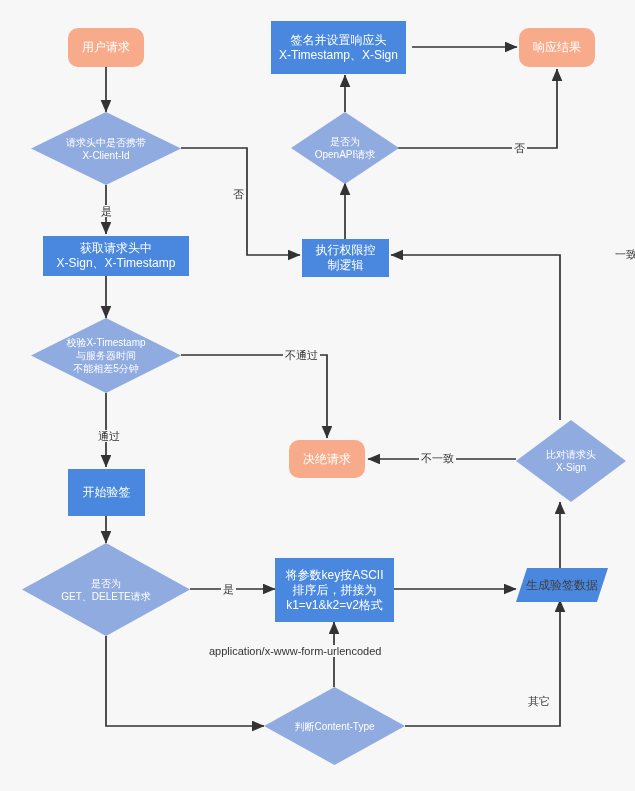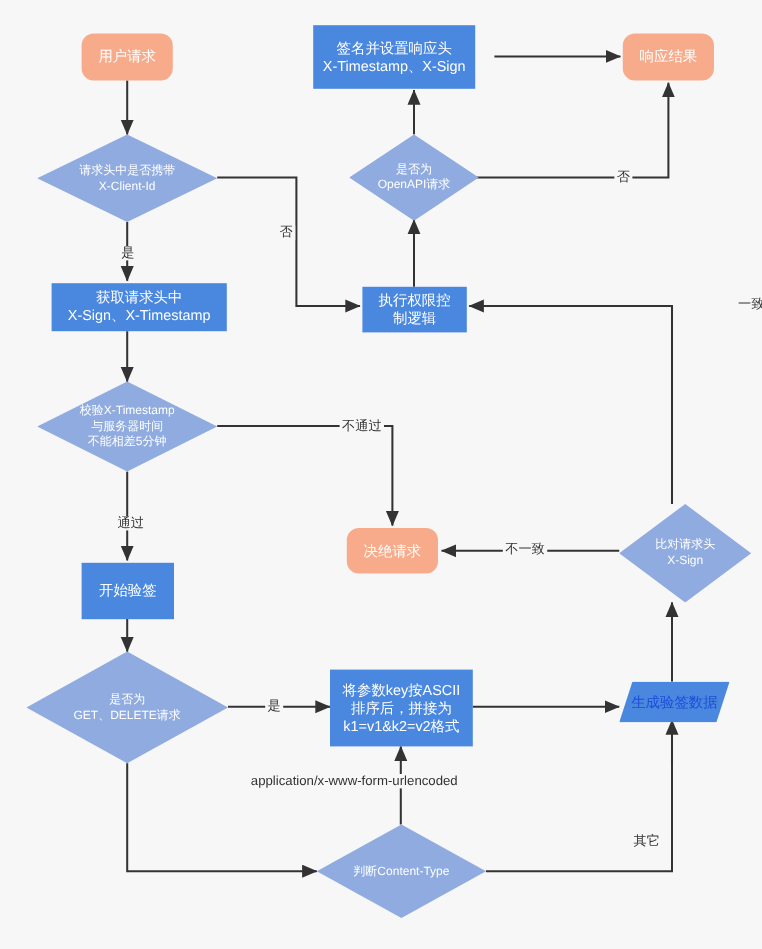--- a/index.html
+++ b/index.html
@@ -20,21 +20,21 @@
   .decision-wrap{position:absolute;z-index:3;}
   .decision-wrap .dia{position:absolute;left:0;top:0;width:100%;height:100%;background:#8fabe0;
     -webkit-clip-path:polygon(50% 0,100% 50%,50% 100%,0 50%);clip-path:polygon(50% 0,100% 50%,50% 100%,0 50%);}
   .decision-wrap .dtext{position:absolute;left:0;top:0;width:100%;height:100%;display:flex;align-items:center;justify-content:center;
     color:#fff;font-size:10px;text-align:center;line-height:1.3;white-space:pre-line;}
 
   .parallelogram{position:absolute;z-index:3;}
   .parallelogram .pg{position:absolute;left:0;top:0;width:100%;height:100%;background:#4a88e0;
     -webkit-clip-path:polygon(12% 0,100% 0,88% 100%,0 100%);clip-path:polygon(12% 0,100% 0,88% 100%,0 100%);}
   .parallelogram .ptext{position:absolute;left:0;top:0;width:100%;height:100%;display:flex;align-items:center;justify-content:center;
-    color:#1d4ed8;font-size:12px;text-align:center;line-height:1.25;white-space:pre-line;}
+    color:#404040;font-size:12px;text-align:center;line-height:1.25;white-space:pre-line;}
 
   
   .edges{position:absolute;left:0;top:0;width:635px;height:791px;z-index:1;}
 
   
   .elabel{position:absolute;z-index:4;background:#f7f7f7;color:#333;font-size:11px;
           padding:0 2px;white-space:nowrap;line-height:1.1;}
 </style>
 </head>
 <body>
@@ -151,21 +151,21 @@
     <span class="lbl">执行权限控
 制逻辑</span>
   </div>
 
   <div class="decision-wrap" style="left:291px;top:112px;width:108px;height:72px;">
     <div class="dia"></div>
     <div class="dtext">是否为
 OpenAPI请求</div>
   </div>
 
-  <div class="node process" style="left:261px;top:21px;width:135px;height:53px;">
+  <div class="node process" style="left:271px;top:21px;width:135px;height:53px;">
     <span class="lbl">签名并设置响应头
 X-Timestamp、X-Sign</span>
   </div>
 
   <div class="node terminator" style="left:519px;top:28px;width:76px;height:39px;">
     <span class="lbl">响应结果</span>
   </div>
 
   <div class="elabel" style="left:99px;top:205px;">是</div>
 

